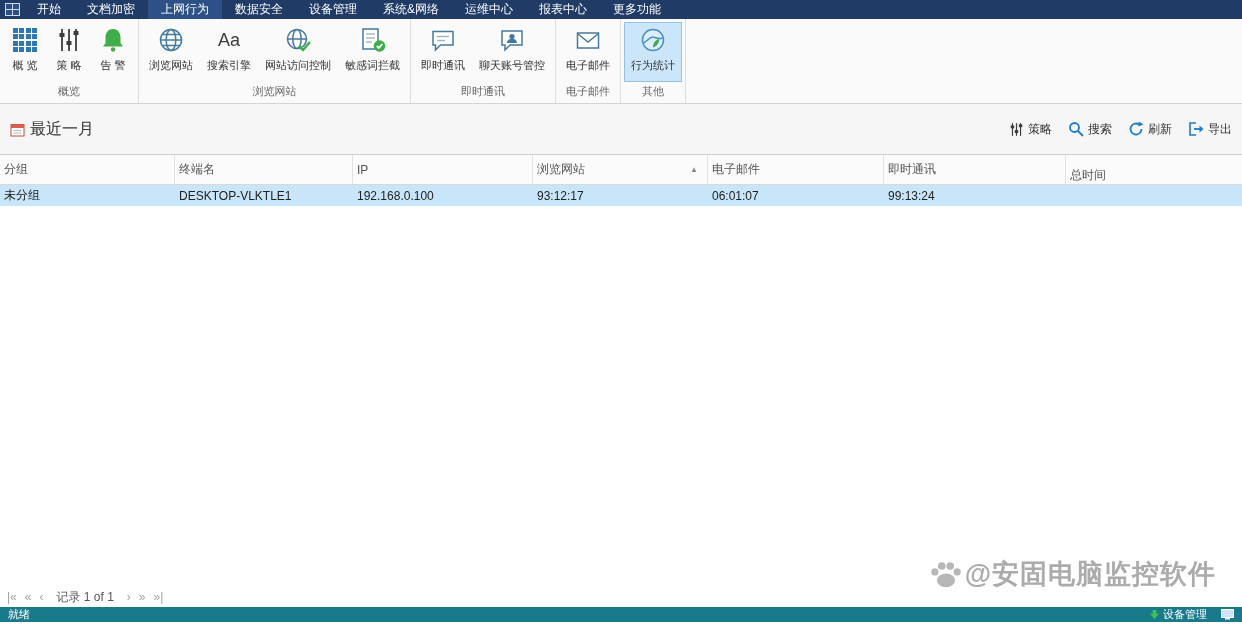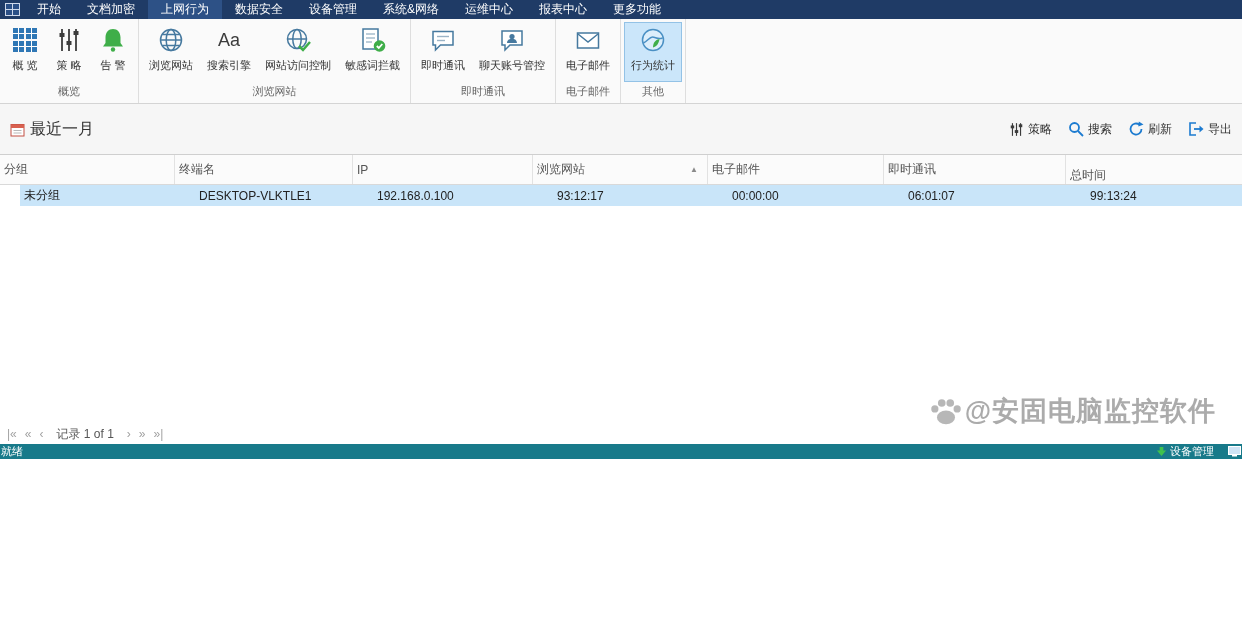--- a/index.html
+++ b/index.html
@@ -1,21 +1,21 @@
 <!DOCTYPE html>
 <html><head>
 <meta charset="utf-8">
 <style>
   * { box-sizing: border-box; margin: 0; padding: 0; }
   html,body { width:1242px; height:625px; }
   body {
     font-family: "Liberation Sans", "DejaVu Sans", sans-serif;
     background:#fff; overflow:hidden; cursor:default;
   }
-  .app { width:1242px; height:459px; display:flex; flex-direction:column; position:relative; }
+  .app { width:1242px; height:622px; display:flex; flex-direction:column; position:relative; }
 
   
   .titlebar { flex:0 0 19px; background:#1f3b66; display:flex; align-items:stretch; color:#fff; font-size:12px; }
   .app-menu-button { width:24px; display:flex; align-items:center; justify-content:center; }
   .tab { padding:0 13px; display:flex; align-items:center; white-space:nowrap; }
   .tab.active { background:#2d5186; }
 
   
   .ribbon { flex:0 0 85px; background:#fafafa; border-bottom:1px solid #d4d4d4; display:flex; align-items:stretch; }
   .rgroup { display:flex; flex-direction:column; border-right:1px solid #dedede; padding:0 3px; }
@@ -29,30 +29,30 @@
   .toolbar { flex:0 0 50px; background:#f6f6f6; display:flex; align-items:center; justify-content:space-between; padding:0 10px; }
   .date-filter { display:flex; align-items:center; gap:5px; font-size:16px; color:#333; }
   .toolbar-actions { display:flex; gap:16px; align-items:center; }
   .toolbar-action { display:flex; align-items:center; gap:4px; font-size:12px; color:#333; }
 
   
   .grid-header, .grid-row { display:grid; grid-template-columns:175px 178px 180px 175px 176px 182px 1fr; }
   .grid-header { flex:0 0 21px; border-top:1px solid #cfcfcf; border-bottom:1px solid #d9d9d9; background:#fbfbfb; }
   .gh-cell { display:flex; align-items:center; padding:0 4px; font-size:12px; color:#555; border-right:1px solid #e2e2e2; overflow:hidden; white-space:nowrap; }
   .sort-arrow { margin-left:auto; padding-right:5px; font-size:8px; color:#8a8a8a; }
-  .grid-row { flex:0 0 21px; background:#c9e5f9;margin-left:20px; }
+  .grid-row { flex:0 0 21px; background:#c9e5f9; }
   .gr-cell { display:flex; align-items:center; padding:0 4px; font-size:12px; color:#222; white-space:nowrap; }
   .grid-body { flex:1 1 auto; background:#fff; }
 
   
   .pager { flex:0 0 20px; background:#fff; display:flex; align-items:center; gap:8px; padding:0 7px; font-size:12px; color:#a2a2a2; }
   .pager-text { color:#555; margin:0 5px; }
 
   
-  .statusbar { flex:0 0 14px; background:#187a8a; color:#fff; font-size:11px; display:flex; align-items:center; justify-content:space-between; padding:0 1px; }
+  .statusbar { flex:0 0 14px; background:#187a8a; color:#fff; font-size:11px; display:flex; align-items:center; justify-content:space-between; padding:0 8px; }
   .status-right { display:flex; align-items:center; gap:14px; }
   .task-center { display:flex; align-items:center; gap:3px; }
 
   
   .watermark { position:absolute; right:26px; bottom:30px; display:flex; align-items:center; gap:2px;
     font-size:27px; font-weight:bold; letter-spacing:1px; color:rgba(150,150,150,0.8);
     text-shadow:1px 1px 0 rgba(255,255,255,0.55); pointer-events:none; }
 
   .icon { display:inline-flex; align-items:flex-end; justify-content:center; }
 </style>
@@ -339,21 +339,20 @@
     <div class="gh-cell" style="border-right:none;margin-top:12px;">
         <span>总时间</span>
       </div>
   </div>
 
   <div class="grid-row">
     <div class="gr-cell">未分组</div>
     <div class="gr-cell">DESKTOP-VLKTLE1</div>
     <div class="gr-cell">192.168.0.100</div>
     <div class="gr-cell">93:12:17</div>
-    <div class="gr-cell">00:00:00</div>
     <div class="gr-cell">06:01:07</div>
     <div class="gr-cell">99:13:24</div>
   </div>
 
   <div class="grid-body"></div>
 
   <div class="pager">
     <span>|«</span>
     <span>«</span>
     <span>‹</span>

